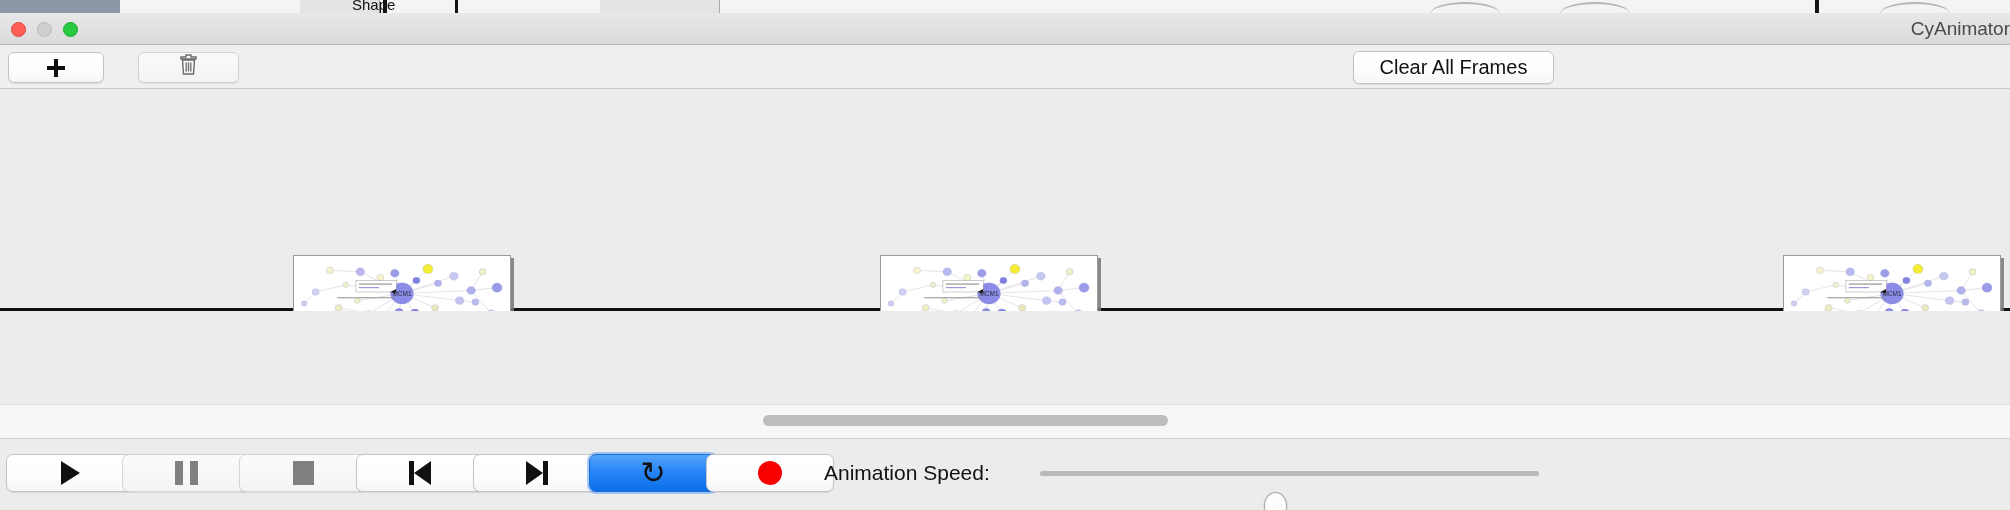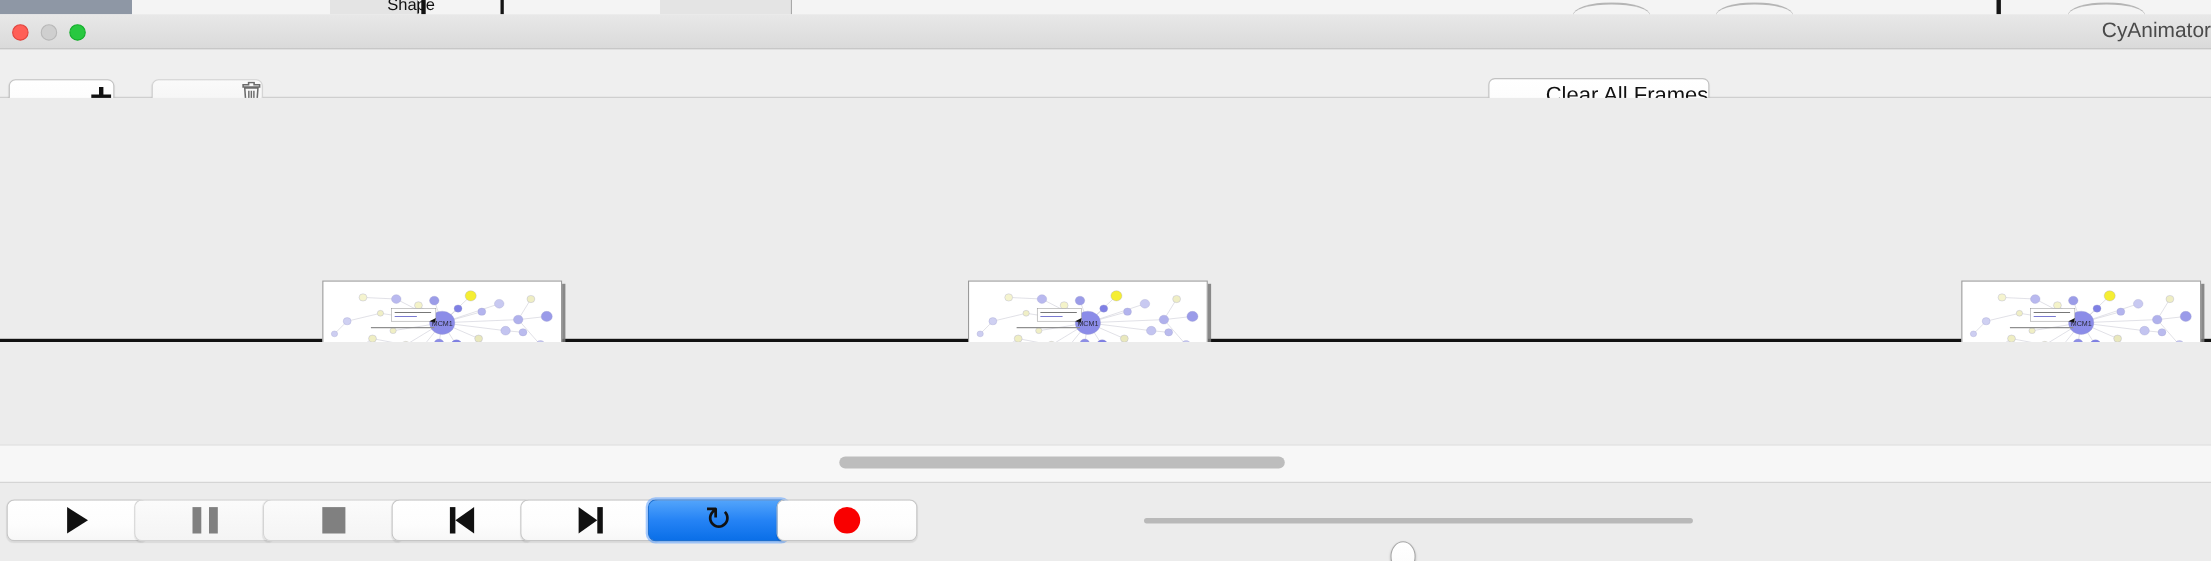--- a/index.html
+++ b/index.html
@@ -58,24 +58,23 @@
   
   .toolbar {
     position:absolute; left:0; top:45px; width:2010px; height:44px;
     background:#efefef; border-bottom:1px solid #c8c8c8;
   }
   .btn {
     position:absolute;
     border:1px solid #c2c2c2; border-radius:6px;
     background:linear-gradient(to bottom,#ffffff 0%,#fdfdfd 55%,#f6f6f6 100%);
     box-shadow:0 1px 1px rgba(0,0,0,0.08);
-    display:flex; align-items:center; justify-content:flex-end;
+    display:flex; align-items:center; justify-content:center;
     font-size:19px; color:#111;
     cursor:default;
-    margin-top:20px;
   }
   .btn.flat {
     background:linear-gradient(to bottom,#fafafa 0%,#f3f3f3 100%);
     border-color:#d2d2d2;
   }
   #add-frame-btn  { left:8px;   top:7px; width:96px;  height:31px; }
   #del-frame-btn  { left:138px; top:7px; width:101px; height:31px; }
   #clear-all-btn  { left:1353px;top:6px; width:201px; height:33px; font-size:20px; }
   .plus-glyph { font-size:27px; font-weight:bold; line-height:0; }
 
@@ -440,16 +439,17 @@
         <b></b>
         <i></i>
       </span>
   </div>
   <div class="cbtn blue" id="loop-btn">
     <span class="g-loop">↻</span>
   </div>
   <div class="cbtn" id="record-btn">
     <span class="g-record"></span>
   </div>
+  <div class="speed-label">Animation Speed:</div>
   <div class="slider-track">
     <div class="slider-thumb" style="left: 224px;"></div>
   </div>
 </div>
 
 </body></html>

